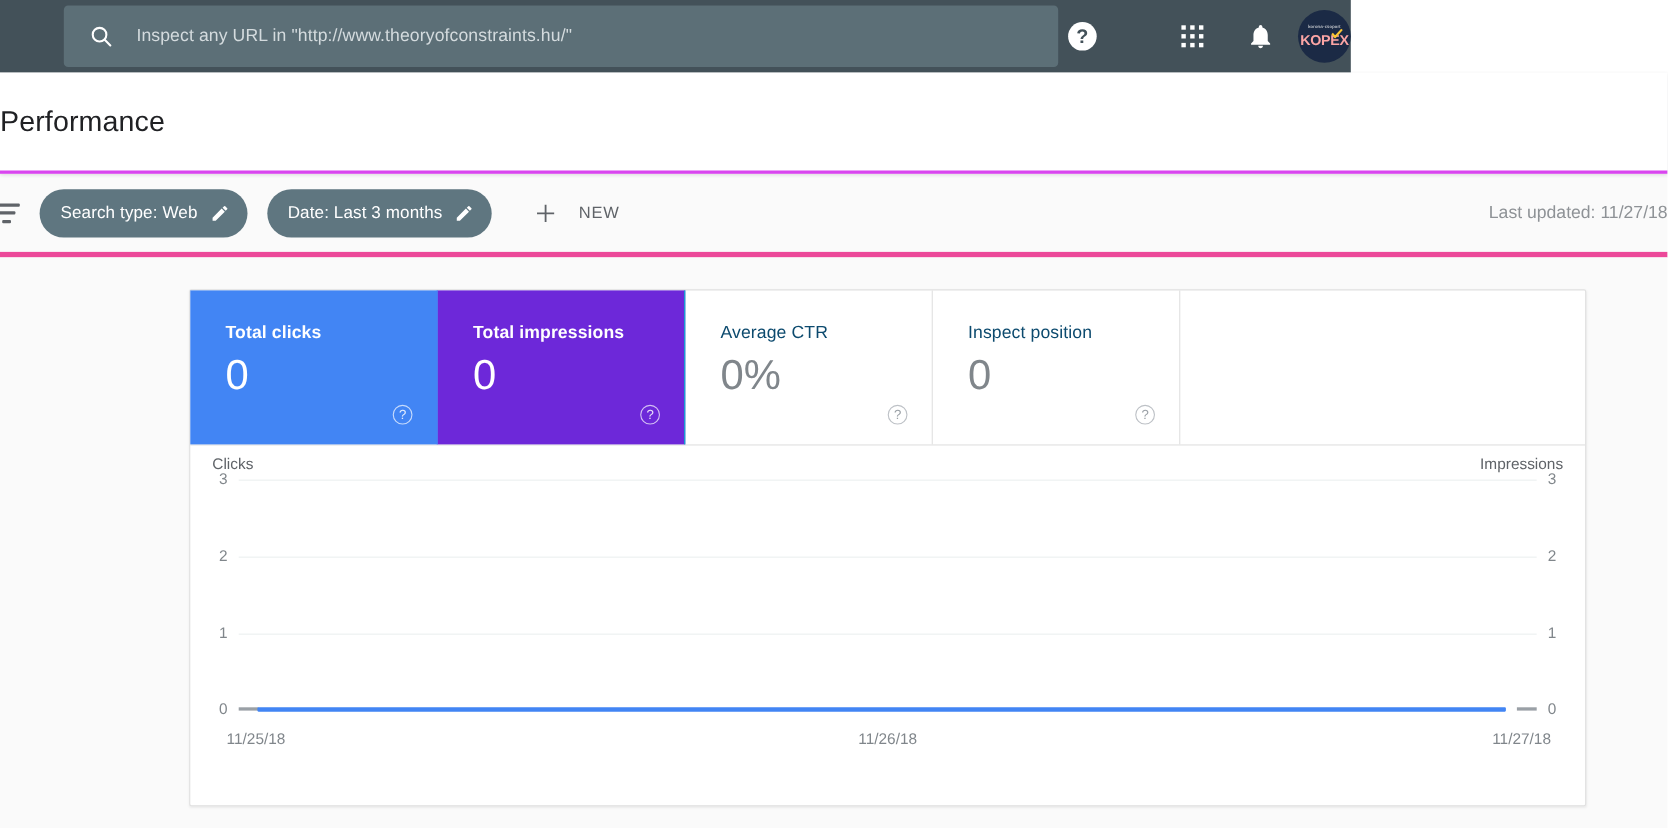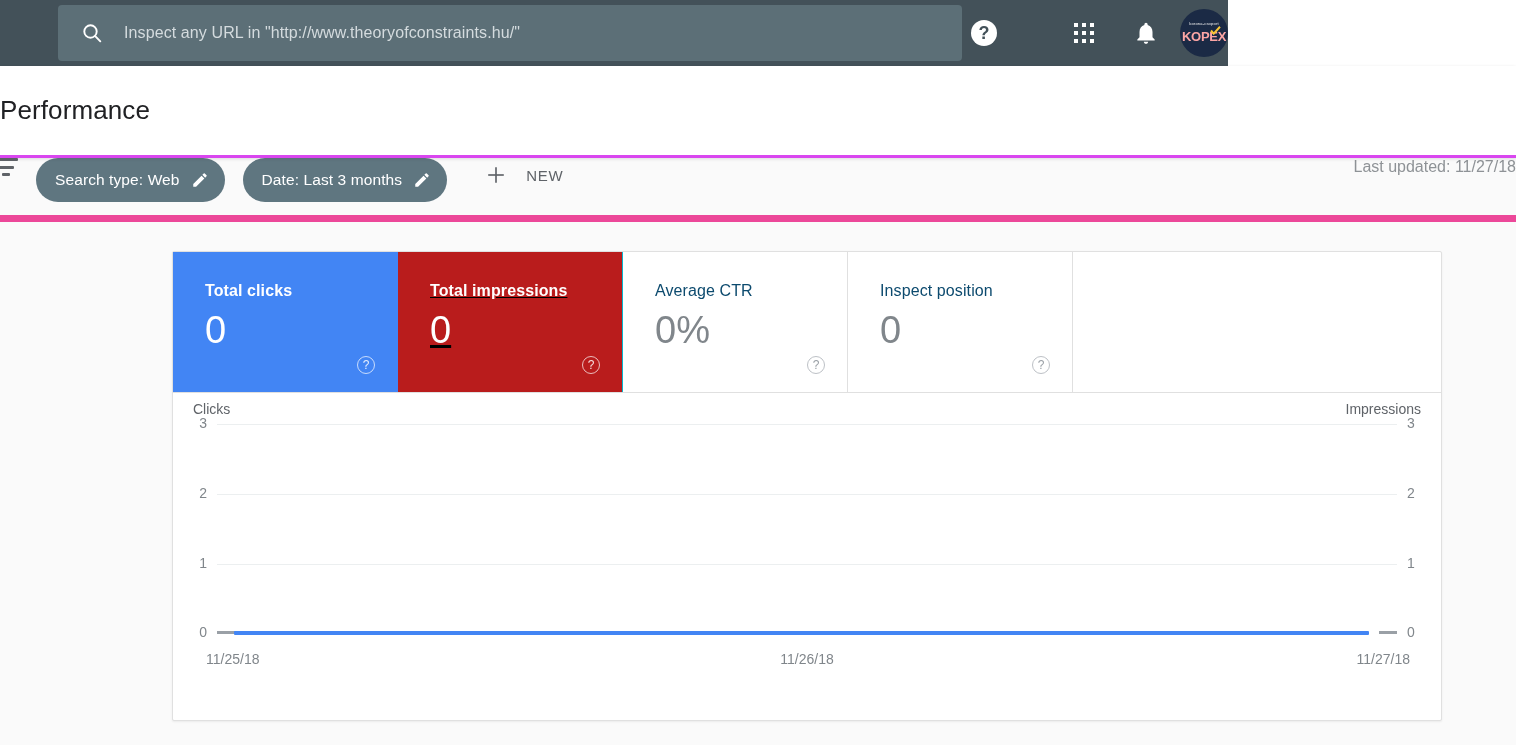--- a/index.html
+++ b/index.html
@@ -144,25 +144,25 @@
   .page-title {
     font-size: 26px;
     color: #202124;
     font-weight: 400;
     padding-left: 0px;
     letter-spacing: .1px;
   }
 
   
   .filterbar {
-    height: 64px;
+    height: 76px;
     background: #fafafa;
     display: flex;
-    align-items: flex-start;
-    border-bottom: 7px solid #ec4899;
+    align-items: center;
+    border-bottom: 5px solid #ec4899;
     position: relative;
   }
   .filter-icon {
     width: 28px; height: 18px;
     margin-left: -6px;
     margin-right: 14px;
     display: flex;
     flex-direction: column;
     align-items: flex-start;
     justify-content: space-between;
@@ -242,21 +242,21 @@
   }
   .metric {
     width: 225px;
     position: relative;
     padding: 30px 0 0 32px;
     border-right: 1px solid #e0e0e0;
     cursor: pointer;
     flex: none;
   }
   .metric.active-clicks { background: #4285f4; border-right-color: #4285f4; }
-  .metric.active-impr   { background: #b91c1c; border-right-color: #07b8ce; text-decoration: underline; }
+  .metric.active-impr   { background: #6d28d9; border-right-color: #07b8ce; }
   .metric.empty { flex: 1; width: auto; border-right: none; cursor: default; }
 
   .metric-label {
     font-size: 16px;
     letter-spacing: .1px;
     color: #0c4a6e;
     font-weight: 400;
   }
   .metric.active-clicks .metric-label,
   .metric.active-impr   .metric-label { color: #ffffff; font-weight: bold; }

